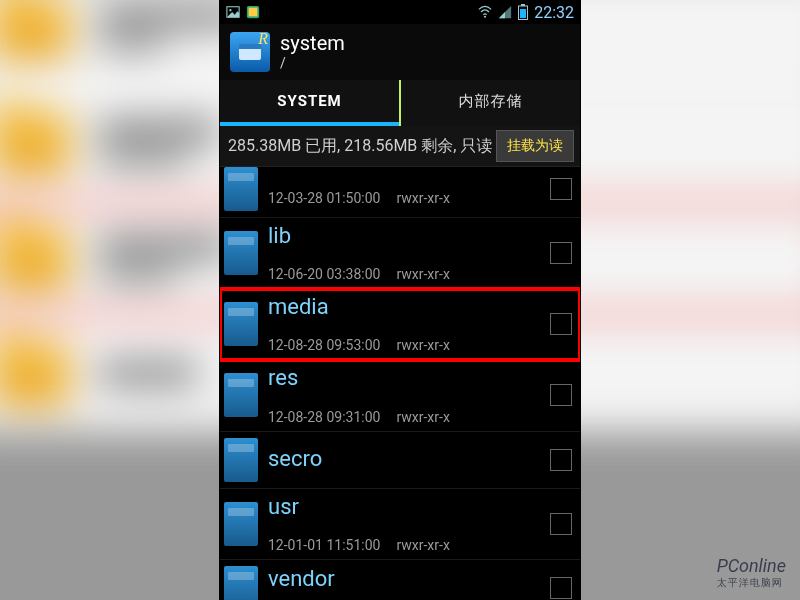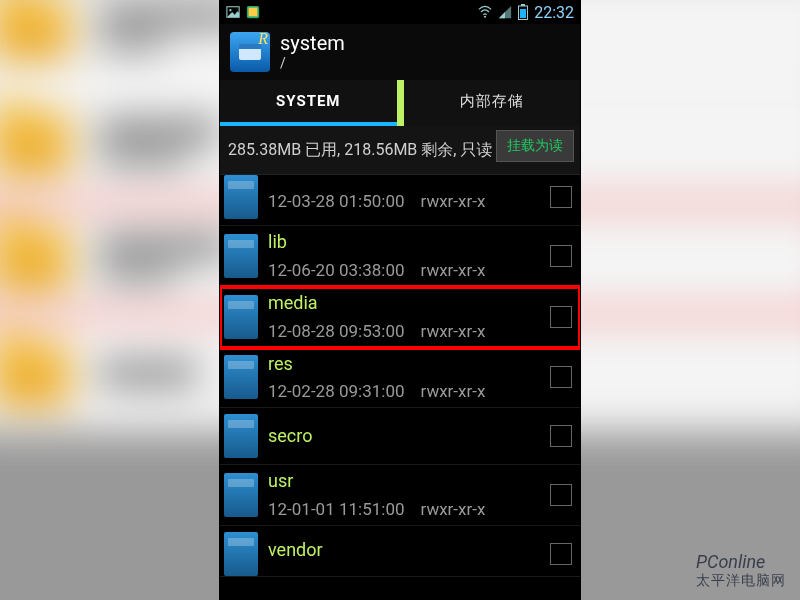--- a/index.html
+++ b/index.html
@@ -6,49 +6,49 @@
   .stage{position:relative;width:800px;height:600px}
   
   .bg{position:absolute;inset:0;filter:blur(18px);transform:scale(1.1)}
   .bg-row{display:flex;align-items:center;gap:26px;padding:22px 28px;background:#f4f4f4;border-bottom:1px solid #ddd}
   .bg-row.hl{outline:4px solid #f00;outline-offset:-4px}
   .bg-folder{width:72px;height:60px;background:linear-gradient(#f6c247,#e9a523);border-radius:4px;position:relative}
   .bg-folder::before{content:"";position:absolute;top:-10px;left:0;width:34px;height:14px;background:#f6c247;border-radius:3px 3px 0 0}
   .bg-text{display:flex;flex-direction:column;gap:8px}
   .bg-line{background:#7b7b7b;height:22px;border-radius:3px}
   .watermark{position:absolute;right:14px;bottom:10px;color:#0f172a;font-size:18px;font-style:italic;opacity:.7}
-  .watermark .sub{display:block;font-size:14px;font-style:normal;letter-spacing:1px}
+  .watermark .sub{display:block;font-size:10px;font-style:normal;letter-spacing:1px}
   
   .phone{position:absolute;left:220px;top:0;width:360px;height:600px;background:#000;color:#e6e6e6;font-size:13px;display:flex;flex-direction:column;box-shadow:0 0 0 1px #000}
   .statusbar{height:24px;background:#000;display:flex;align-items:center;padding:0 6px;color:#cfeaff;font-size:11px}
   .sb-left{display:flex;gap:6px;align-items:center}
   .sb-right{margin-left:auto;display:flex;gap:6px;align-items:center}
   .clock{font-size:16px;color:#8fd3ff}
   .ico{width:14px;height:14px;display:inline-block}
   .titlebar{display:flex;align-items:center;gap:10px;padding:8px 10px;background:#0a0a0a}
   .app-icon{width:40px;height:40px;background:linear-gradient(#3ca6f2,#0a5aa8);border-radius:4px;position:relative;display:flex;align-items:center;justify-content:center}
   .app-icon span{position:absolute;top:-2px;right:2px;font:italic 16px Georgia;color:#ffe25a}
   .title-texts{display:flex;flex-direction:column;line-height:1.15}
   .title-main{font-size:20px;color:#fff}
   .title-sub{font-size:14px;color:#cfcfcf}
   .tabs{display:flex;background:#111}
   .tab{flex:1;text-align:center;padding:12px 0;color:#ddd;font-size:15px;letter-spacing:1px}
   .tab.active{color:#fff;font-weight:bold;border-bottom:4px solid #19b5ff}
-  .tab.sep{border-left:7px solid #bef264}
+  .tab.sep{border-left:2px solid #bef264}
   .storage-row{display:flex;align-items:center;background:#141414;border-bottom:1px solid #222}
   .storage-text{flex:1;padding:8px 8px;font-size:16px;color:#d0d0d0;white-space:nowrap;overflow:hidden}
-  .mount-btn{background:#3a3a3a;color:#22c55e;border:1px solid #555;padding:6px 10px;font-size:14px;margin:4px 6px 12px 0}
+  .mount-btn{background:#3a3a3a;color:#fde047;border:1px solid #555;padding:6px 10px;font-size:14px;margin:4px 6px 4px 0}
   .list{flex:1;overflow:hidden;background:#000}
   .row{display:flex;align-items:center;padding:6px 8px 6px 4px;border-bottom:1px solid #1a1a1a;position:relative}
   .row.highlight{outline:4px solid #f00;outline-offset:-2px}
   .folder{width:34px;height:44px;margin-right:10px;background:linear-gradient(#2e8fd1,#175a8c);border-radius:2px;position:relative;flex:0 0 auto}
   .folder::before{content:"";position:absolute;left:4px;right:4px;top:6px;height:8px;background:rgba(255,255,255,.25);border-radius:1px}
   .row-texts{flex:1;min-width:0}
-  .fname{font-size:18px;color:#bef264;line-height:1.1}
-  .meta{display:flex;gap:16px;color:#9a9a9a;font-size:17px;margin-top:8px}
+  .fname{font-size:22px;color:#7dd3fc;line-height:1.1}
+  .meta{display:flex;gap:16px;color:#9a9a9a;font-size:14px;margin-top:18px}
   .chk{width:20px;height:20px;border:1px solid #666;flex:0 0 auto;margin-left:6px}
   .row.partial-top{padding-top:0}
   .row.partial-bottom{padding-bottom:0}
 </style>
 </head>
 <body>
 
 <div class="stage">
   <div class="bg" id="bg">
       <div class="bg-row">
@@ -178,21 +178,21 @@
               <span>rwxr-xr-x</span>
             </div>
           </div>
           <div class="chk"></div>
         </div>
         <div class="row">
           <div class="folder"></div>
           <div class="row-texts">
             <div class="fname">res</div>
             <div class="meta">
-              <span>12-02-28 09:31:00</span>
+              <span>12-08-28 09:31:00</span>
               <span>rwxr-xr-x</span>
             </div>
           </div>
           <div class="chk"></div>
         </div>
         <div class="row">
           <div class="folder"></div>
           <div class="row-texts">
             <div class="fname">secro</div>
           </div>

